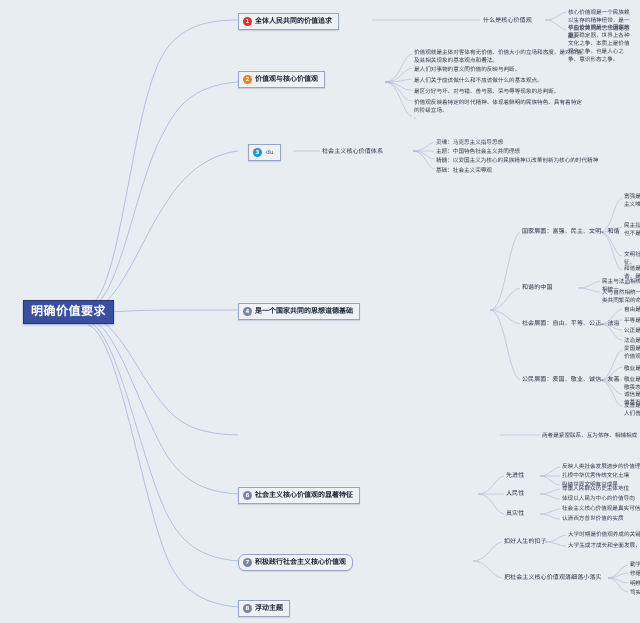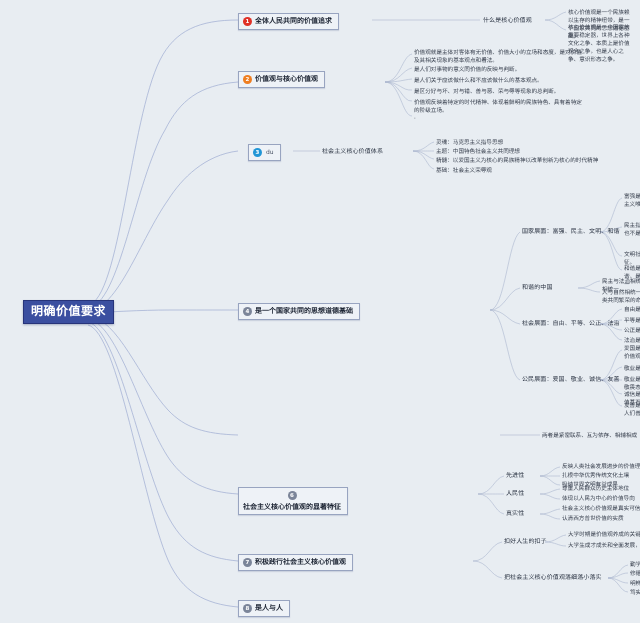--- a/index.html
+++ b/index.html
@@ -231,49 +231,49 @@
 
   <div class="node l2" style="left:522px; top:376px;">公民层面：爱国、敬业、诚信、友善</div>
   <div class="node para" style="left:624px; top:344px; width:160px;">爱国是最深沉、最持久的情感，是每个公民应当遵循的最基本的价值观念和道德规范，也是中华民族的优良传统。</div>
   <div class="node para" style="left:624px; top:364px; width:160px;">敬业是对待生产劳动和人民生存的一种基本价值态度。</div>
   <div class="node para" style="left:624px; top:375px; width:160px;">敬业是一种对待劳动、工作、职业、事业、做事、义务、职责的敬畏态度和全责精神。</div>
   <div class="node para" style="left:624px; top:390px; width:160px;">诚信是个人立身处世的基本价值规范，是社会和谐发展的重要价值基石。</div>
   <div class="node para" style="left:624px; top:401px; width:160px;">友善是维系调好人际关系和社会关系的基本价值准则，友善要求人们善待亲友、他人、对社会倡导善意、与自然和谐相处。</div>
 
   <div class="node l3" style="left:542px; top:432px;">两者是紧密联系、互为依存、相辅相成</div>
 
-  <div class="node l1" style="left:238px; top:487px;flex-direction:column;">
+  <div class="node l1" style="left:238px; top:487px;">
     <span class="badge gray">6</span>
     <span class="l1-label">社会主义核心价值观的显著特征</span>
   </div>
   <div class="node l2" style="left:506px; top:472px;">先进性</div>
   <div class="node l3" style="left:562px; top:463px;">反映人类社会发展进步的价值理念</div>
   <div class="node l3" style="left:562px; top:472px;">扎根中华优秀传统文化土壤</div>
   <div class="node l3" style="left:562px; top:481px;">吸纳世界文明有益成果</div>
 
   <div class="node l2" style="left:506px; top:490px;">人民性</div>
   <div class="node l3" style="left:562px; top:485px;">尊重人民群众历史主体地位</div>
   <div class="node l3" style="left:562px; top:495px;">体现以人民为中心的价值导向</div>
 
   <div class="node l2" style="left:506px; top:510px;">真实性</div>
   <div class="node l3" style="left:562px; top:505px;">社会主义核心价值观是真实可信的</div>
   <div class="node l3" style="left:562px; top:515px;">认清西方普世价值的实质</div>
 
-  <div class="node l1" style="left:238px; top:554px;">
+  <div class="node l1" style="left:238px; top:554px;border-radius:7px;">
     <span class="badge gray">7</span>
     <span class="l1-label">积极践行社会主义核心价值观</span>
   </div>
   <div class="node l2" style="left:504px; top:538px;">扣好人生的扣子</div>
   <div class="node l3" style="left:568px; top:531px;">大学时期是价值观养成的关键阶段</div>
   <div class="node l3" style="left:568px; top:542px;">大学生成才成长和全面发展，离不开正确价值观的引领</div>
 
   <div class="node l2" style="left:504px; top:574px;">把社会主义核心价值观落细落小落实</div>
   <div class="node l3" style="left:630px; top:561px;">勤学</div>
   <div class="node l3" style="left:630px; top:570px;">修德</div>
   <div class="node l3" style="left:630px; top:580px;">明辨</div>
   <div class="node l3" style="left:630px; top:589px;">笃实</div>
 
   <div class="node l1" style="left:238px; top:600px;">
     <span class="badge gray">8</span>
-    <span class="l1-label">是人与人</span>
+    <span class="l1-label">浮动主题</span>
   </div>
 
 </div>
 
 </body></html>

